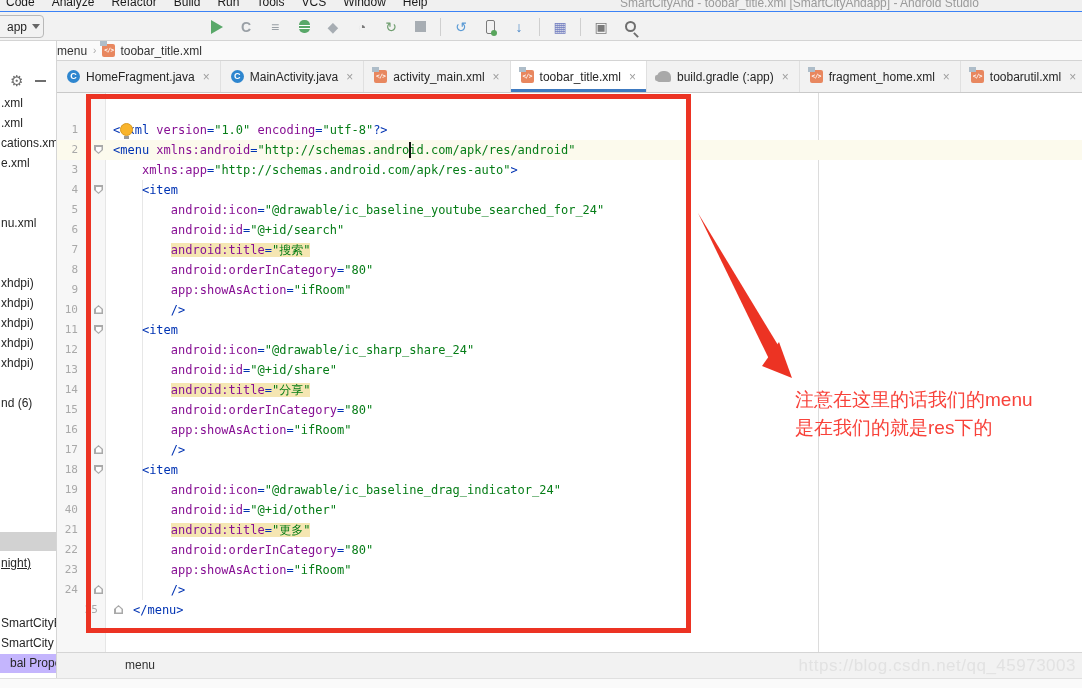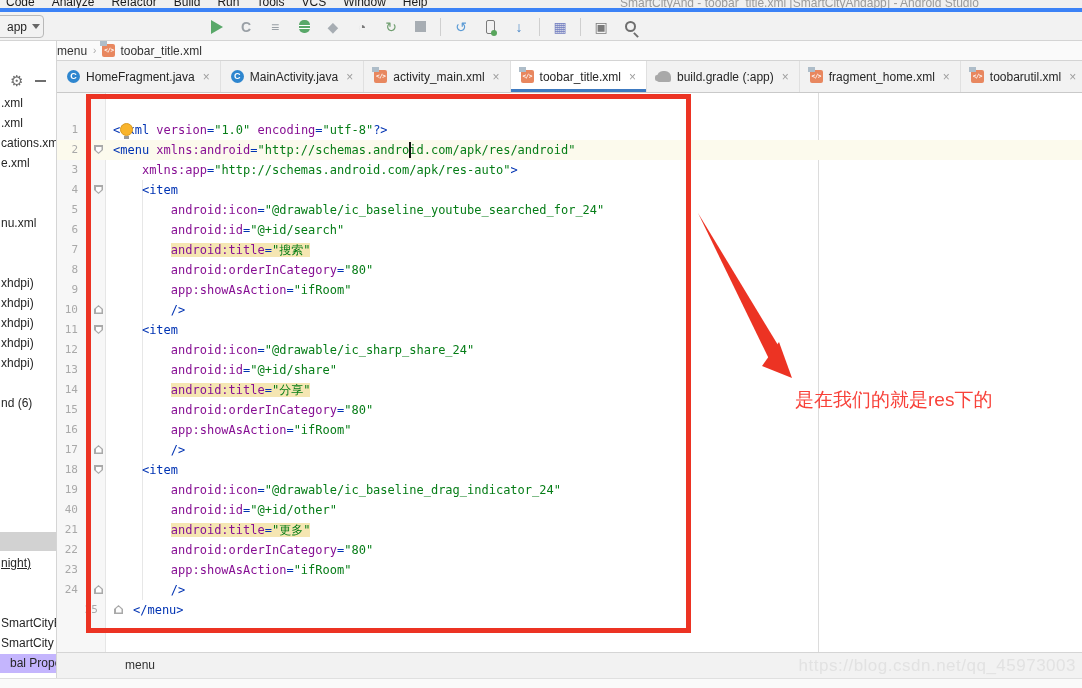--- a/index.html
+++ b/index.html
@@ -2,21 +2,21 @@
 <html><head>
 <meta charset="utf-8">
 <style>
   * { margin:0; padding:0; box-sizing:border-box; }
   body { font-family:"Liberation Sans", sans-serif; }
   #app { position:relative; width:1082px; height:688px; background:#fff; overflow:hidden;
          font-family:"Liberation Sans", sans-serif; color:#1e1e1e; }
 
   
   .titlebar { position:absolute; left:0; top:0; width:100%; height:12px; background:#f0f0f0;
-              border-bottom:4px solid #3b82f6; overflow:hidden; }
+              border-bottom:1px solid #3b82f6; overflow:hidden; }
   .menubar { position:absolute; left:6px; top:-5px; display:flex; gap:17px; font-size:12px; color:#1a1a1a; }
   .menubar span { cursor:default; }
   .win-title { position:absolute; left:620px; top:-4px; font-size:12px; color:#9a9a9a; white-space:nowrap; }
 
   
   .toolbar { position:absolute; left:0; top:12px; width:100%; height:29px; background:#f2f2f2;
              border-bottom:1px solid #d4d4d4; }
   .combo { position:absolute; top:3px; height:23px; border:1px solid #b9b9b9; border-radius:4px;
            display:flex; align-items:center; font-size:12px; color:#262626; padding:0 6px; gap:5px; background:#f2f2f2; }
   .combo .caret { width:0; height:0; border-left:4px solid transparent; border-right:4px solid transparent;
@@ -401,16 +401,17 @@
 
   <div class="status-strip"></div>
   <div class="watermark">https://blog.csdn.net/qq_45973003</div>
 
   <div class="red-rect"></div>
   <svg class="red-arrow" width="110" height="185">
     <polygon points="6,7 77,153 89,144" fill="#ec3323"></polygon>
     <polygon points="100,172 70,160 87,136" fill="#ec3323"></polygon>
   </svg>
   <div class="red-note">
+    <div>注意在这里的话我们的menu</div>
     <div>是在我们的就是res下的</div>
   </div>
 
 </div>
 
 </body></html>

